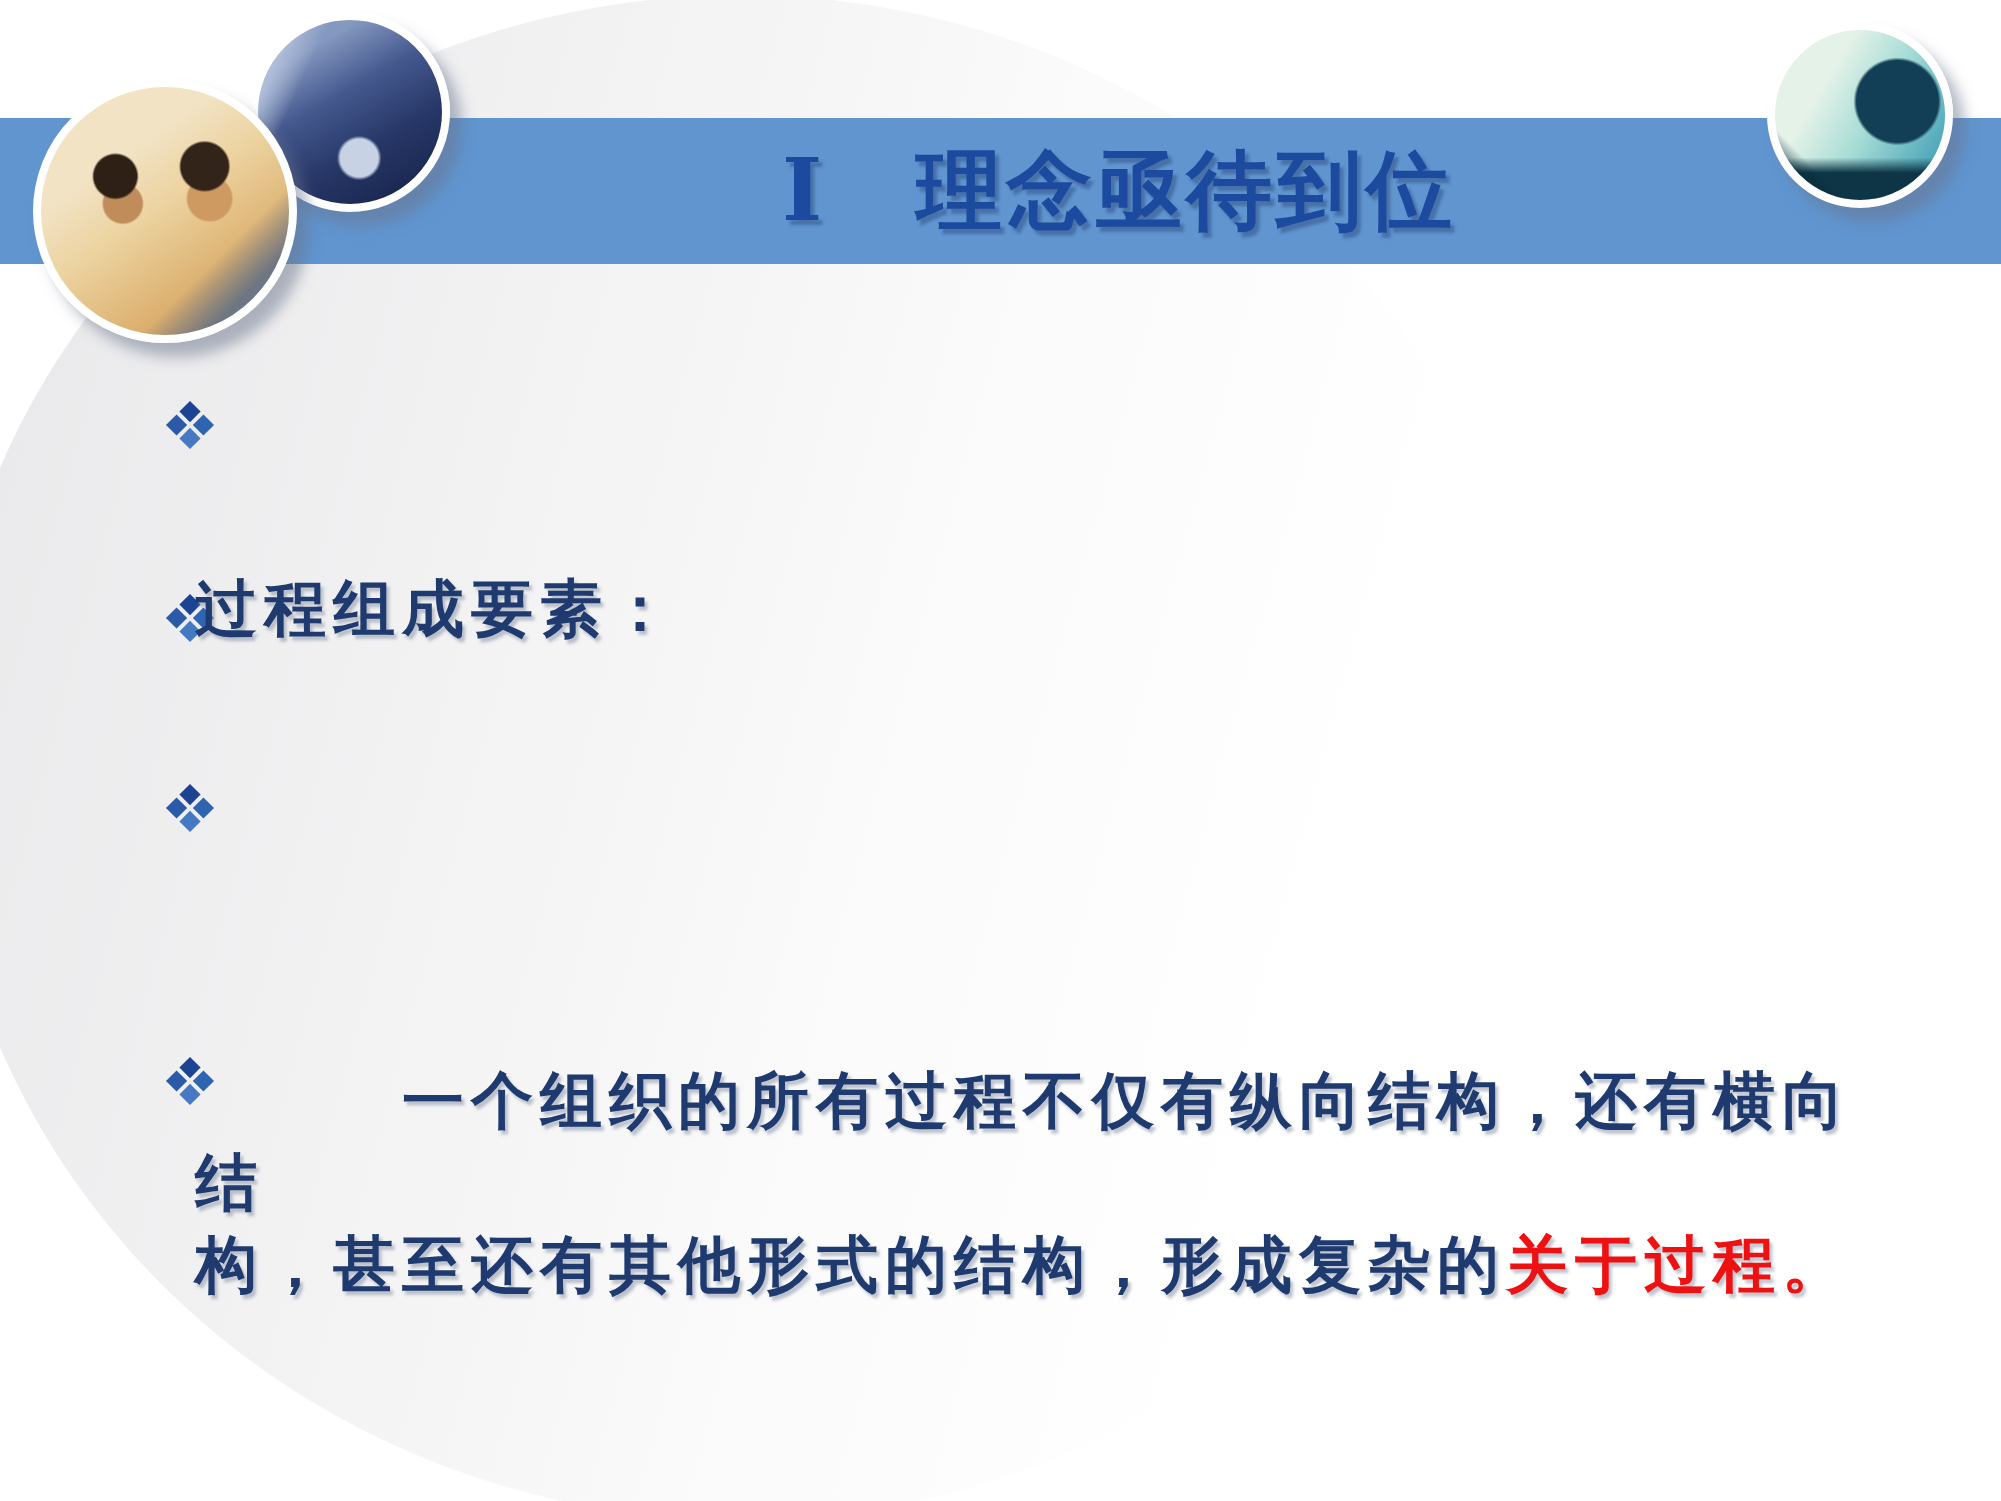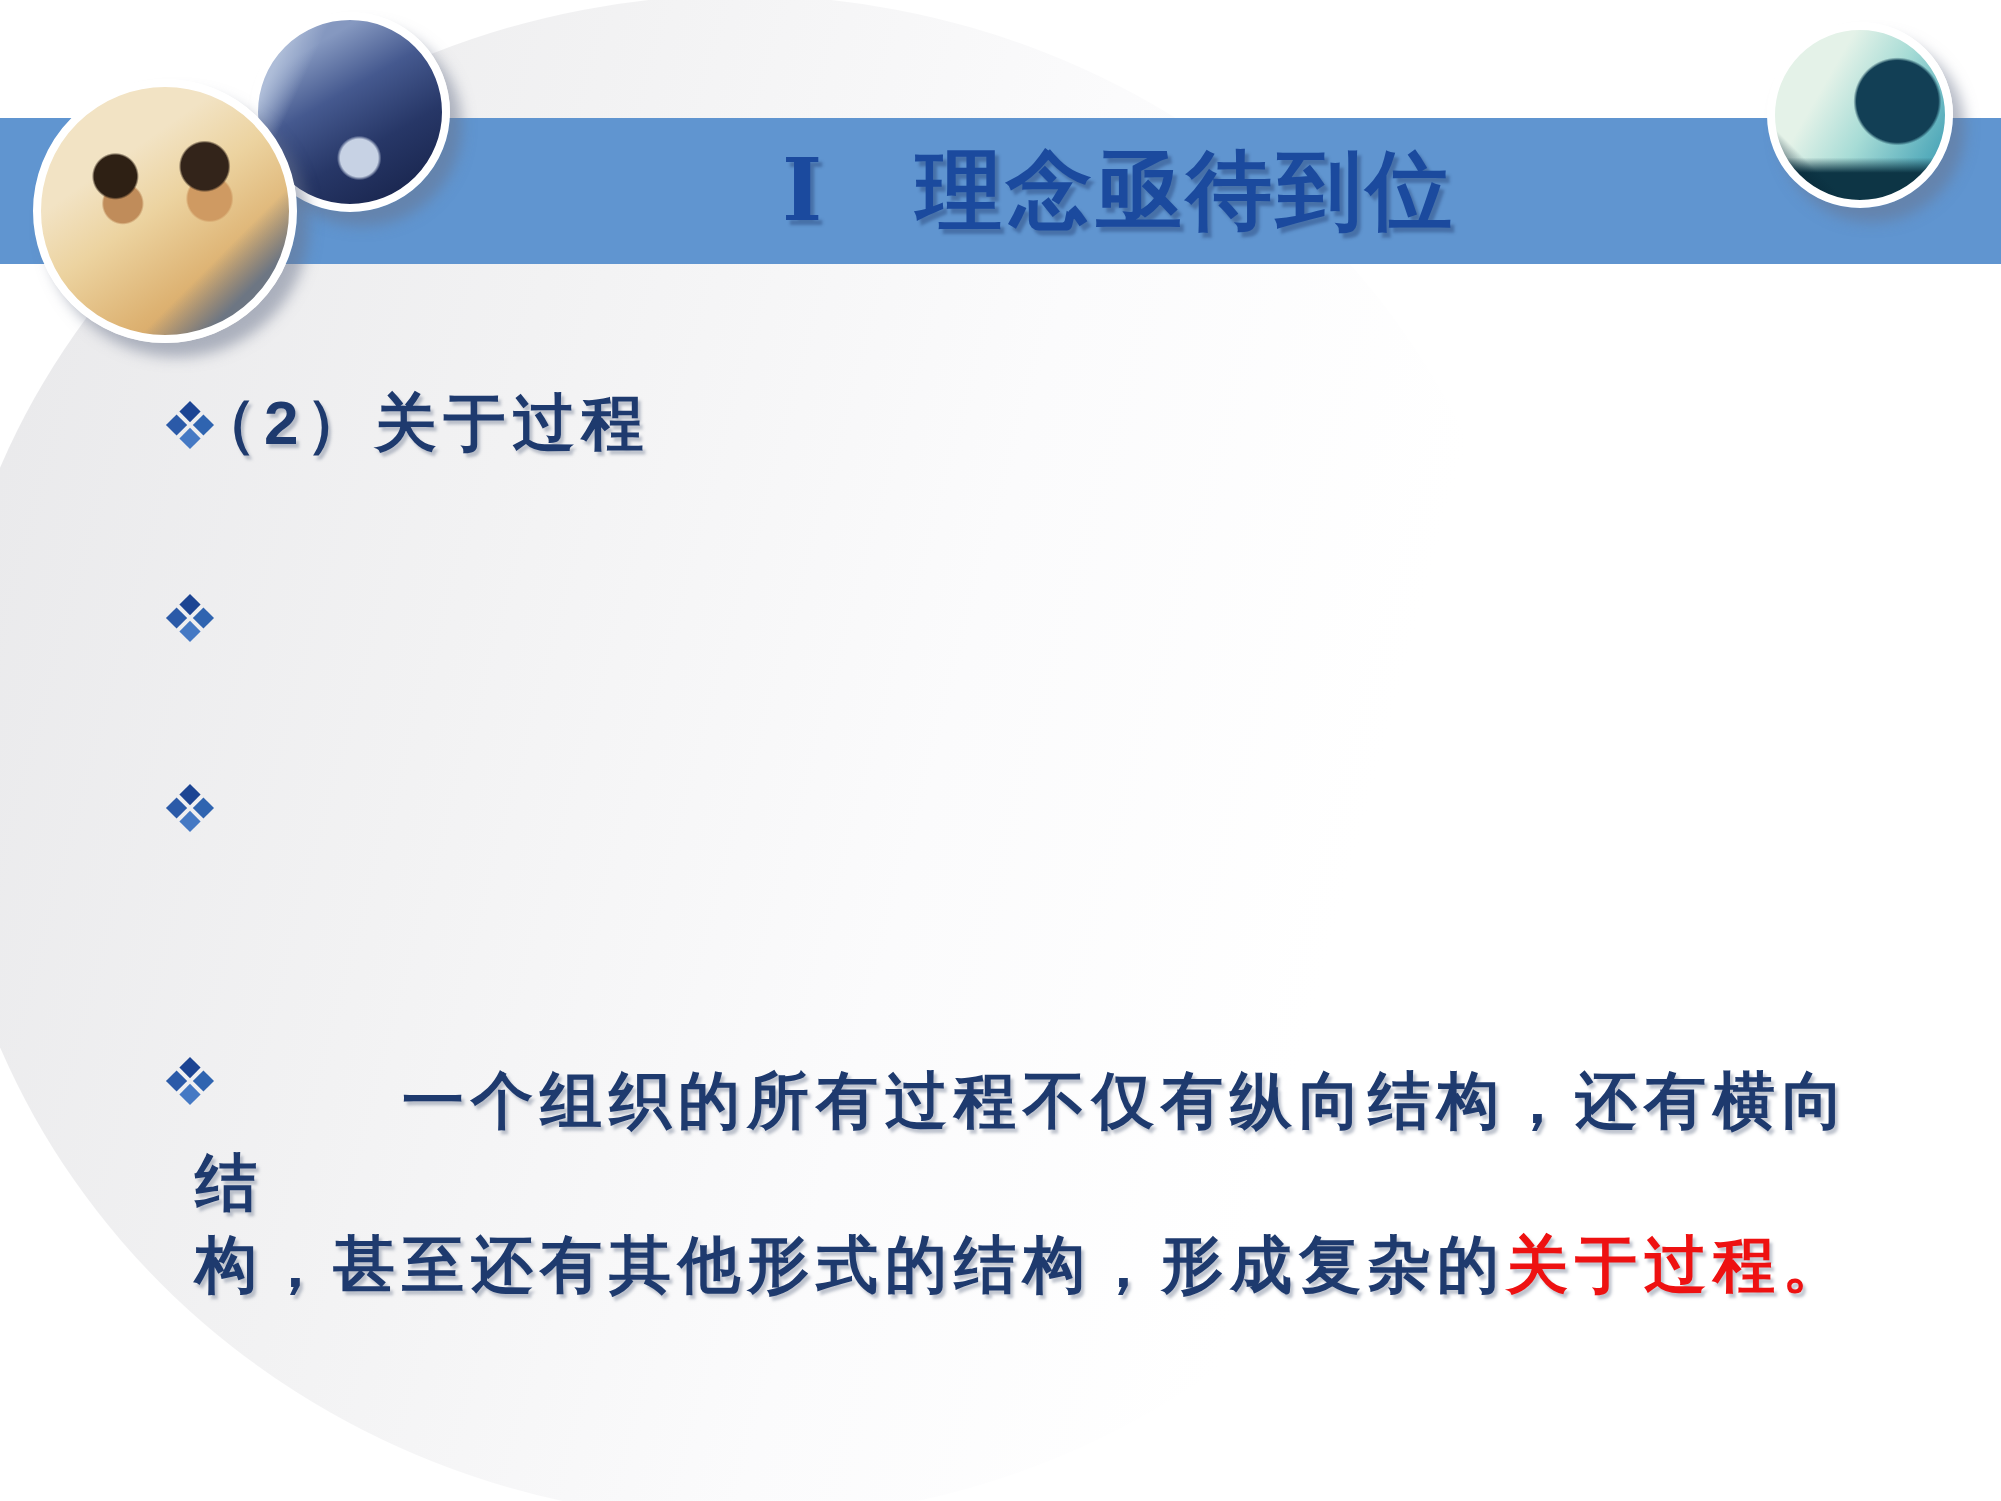--- a/index.html
+++ b/index.html
@@ -136,28 +136,28 @@
   <div class="photo photo-computer"></div>
   <div class="photo photo-handshake"></div>
   <div class="photo photo-meeting"></div>
 
   <span class="diamond d-1">
       <i class="c1"></i>
       <i class="c2"></i>
       <i class="c3"></i>
       <i class="c4"></i>
     </span>
-  <div class="bullet-text bt-1">（2）关于过程</div>
 
   <span class="diamond d-2">
       <i class="c1"></i>
       <i class="c2"></i>
       <i class="c3"></i>
       <i class="c4"></i>
     </span>
+  <div class="bullet-text bt-2">过程组成要素：</div>
 
   <span class="diamond d-3">
       <i class="c1"></i>
       <i class="c2"></i>
       <i class="c3"></i>
       <i class="c4"></i>
     </span>
 
   <span class="diamond d-4">
       <i class="c1"></i>

